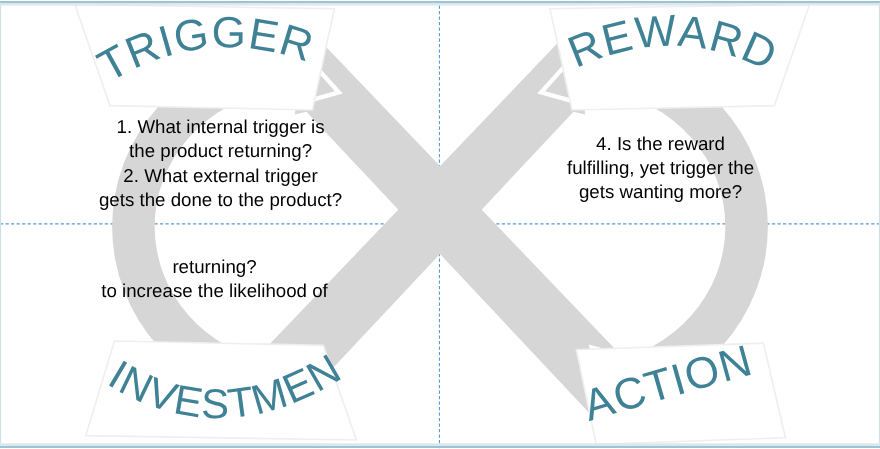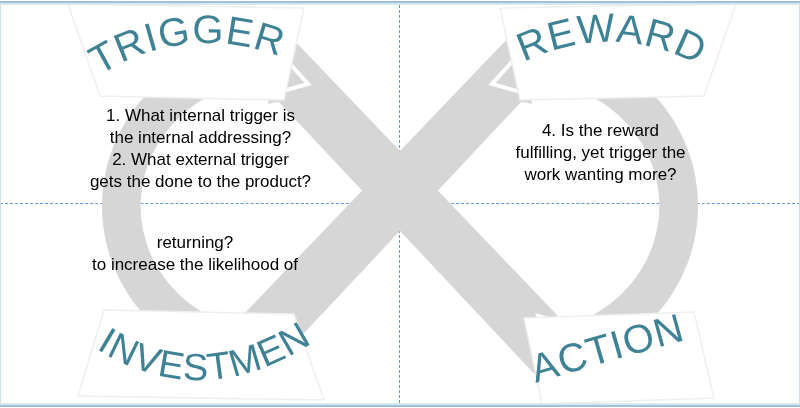--- a/index.html
+++ b/index.html
@@ -149,29 +149,29 @@
       <path d="M 26 6 L 196 0 L 216 86 L 44 92 Z" fill="#ffffff" stroke="#efefef" stroke-width="1.5"></path>
       <path id="arcAction" d="M 34 72 Q 120 46 202 24" fill="none"></path>
       <text font-size="40">
         <textPath href="#arcAction" startOffset="2%">ACTION</textPath>
       </text>
     </svg>
   </div>
 
   <div class="qblock" id="q-trigger">
     <div>1. What internal trigger is</div>
-    <div>the internal addressing?</div>
+    <div>the product returning?</div>
     <div>2. What external trigger</div>
     <div>gets the done to the product?</div>
   </div>
 
   <div class="qblock" id="q-reward">
     <div>4. Is the reward</div>
     <div>fulfilling, yet trigger the</div>
-    <div>work wanting more?</div>
+    <div>gets wanting more?</div>
   </div>
 
   <div class="qblock" id="q-investment">
     <div>returning?</div>
     <div>to increase the likelihood of</div>
   </div>
 
 
 </div>
 

